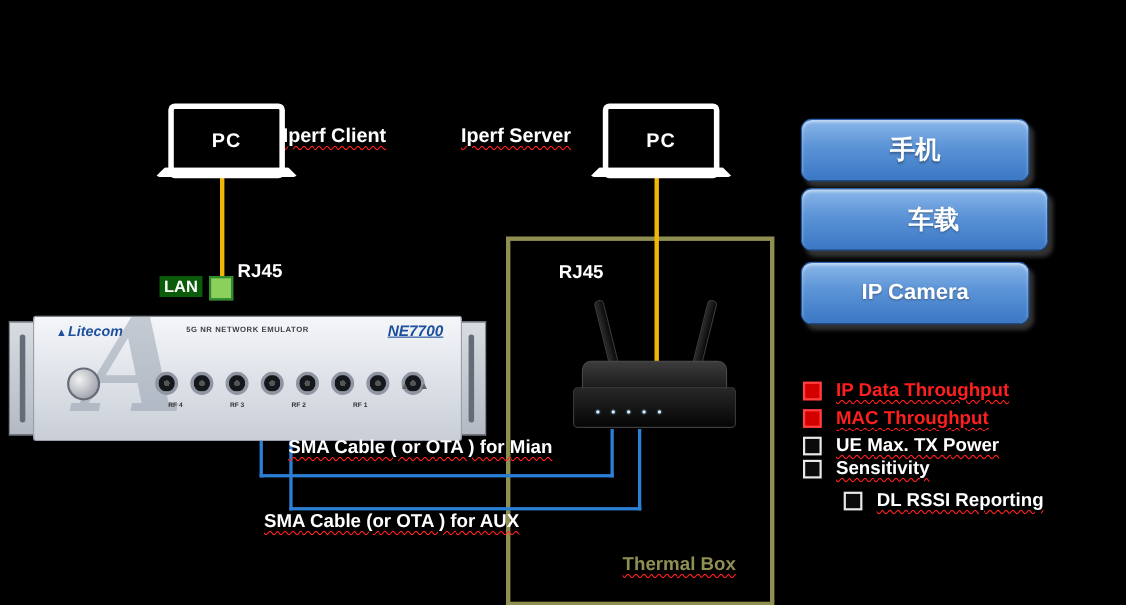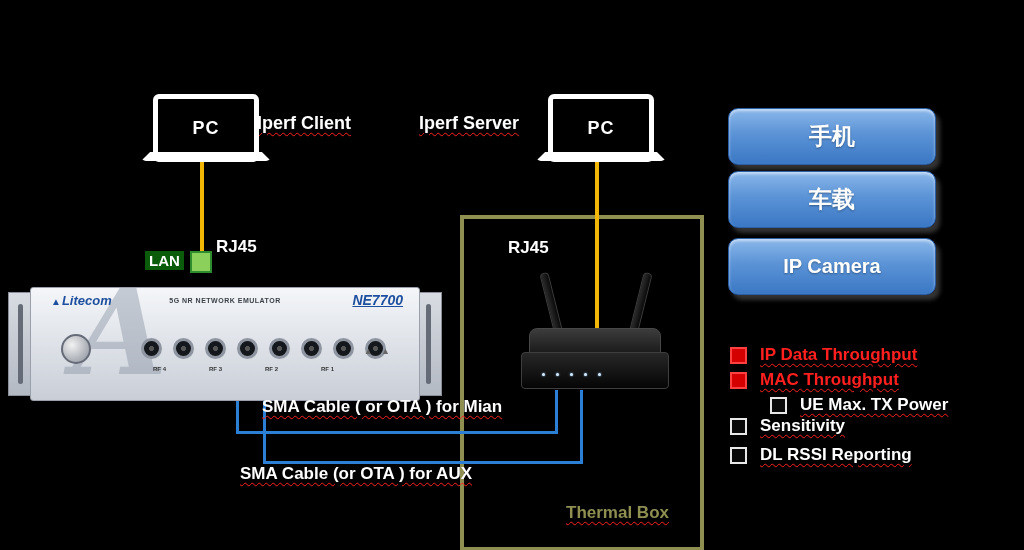--- a/index.html
+++ b/index.html
@@ -147,37 +147,37 @@
   <div class="abs router-body"></div>
   <div class="abs leds">
     <span class="led"></span>
     <span class="led"></span>
     <span class="led"></span>
     <span class="led"></span>
     <span class="led"></span>
   </div>
 
   <div class="abs dev-btn cjk" style="top:108px;">手机</div>
-  <div class="abs dev-btn cjk" style="top:171px;">车载</div>
+  <div class="abs dev-btn cjk" style="top:171px;padding-left:17px;">车载</div>
   <div class="abs dev-btn" style="top:238px;">IP Camera</div>
 
   <div class="abs legend-row" style="top:345px;">
     <span class="legend-box" style="background: rgb(212, 0, 0); border-color: rgb(255, 64, 64);"></span>
     <span class="legend-label sq" style="color: rgb(255, 31, 31);">IP Data Throughput</span>
   </div>
   <div class="abs legend-row" style="top:370px;">
     <span class="legend-box" style="background: rgb(212, 0, 0); border-color: rgb(255, 64, 64);"></span>
     <span class="legend-label sq" style="color: rgb(255, 31, 31);">MAC Throughput</span>
   </div>
-  <div class="abs legend-row" style="top:395px;margin-left:40px;">
+  <div class="abs legend-row" style="top:395px;">
     <span class="legend-box" style="background: rgb(10, 10, 10); border-color: rgb(232, 232, 232);"></span>
     <span class="legend-label sq" style="color: rgb(255, 255, 255);">UE Max. TX Power</span>
   </div>
   <div class="abs legend-row" style="top:416px;text-decoration:underline;">
     <span class="legend-box" style="background: rgb(10, 10, 10); border-color: rgb(232, 232, 232);"></span>
     <span class="legend-label sq" style="color: rgb(255, 255, 255);">Sensitivity</span>
   </div>
-  <div class="abs legend-row" style="top:445px;">
+  <div class="abs legend-row" style="top:445px;margin-left:37px;">
     <span class="legend-box" style="background: rgb(10, 10, 10); border-color: rgb(232, 232, 232);"></span>
     <span class="legend-label sq" style="color: rgb(255, 255, 255);">DL RSSI Reporting</span>
   </div>
 
 </div>
 
 </body></html>

